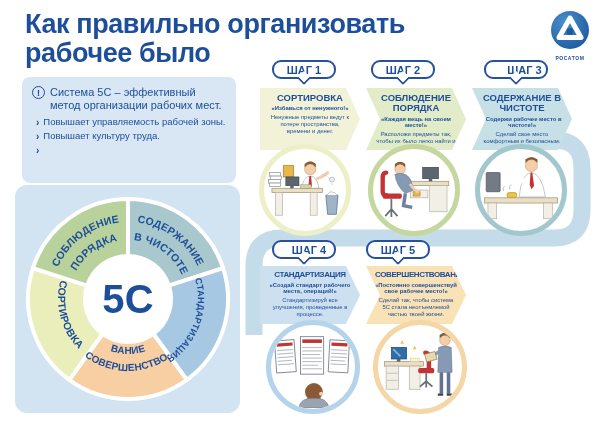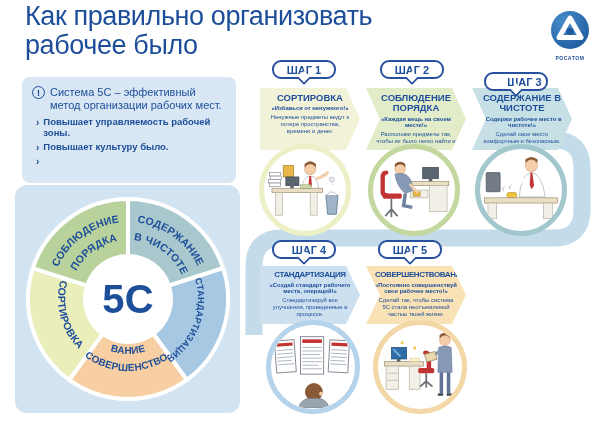--- a/index.html
+++ b/index.html
@@ -1,33 +1,33 @@
 <!DOCTYPE html>
 <html><head>
 <meta charset="utf-8">
 <style>
   html,body{margin:0;padding:0;background:#fff;}
   .canvas{position:relative;width:600px;height:425px;background:#fff;overflow:hidden;
           font-family:"Liberation Sans",sans-serif;color:#1d4e9a;}
   
-  .title{position:absolute;left:25px;top:2px;width:480px;font-size:27px;font-weight:normal;
+  .title{position:absolute;left:25px;top:10px;width:480px;font-size:27px;font-weight:bold;
          line-height:1.07;letter-spacing:-0.4px;color:#1d4e9a;}
   .logo{position:absolute;left:548px;top:10px;width:44px;text-align:center;}
   .logo-label{font-size:5px;font-weight:bold;letter-spacing:0.6px;color:#1d4e9a;margin-top:1px;}
   
   .intro{position:absolute;left:22px;top:77px;width:214px;height:106px;background:#d8e7f3;
          border-radius:8px;box-sizing:border-box;padding:9px 10px;}
   .intro-head{display:flex;gap:5px;}
   .info-icon{flex:0 0 13px;width:13px;height:13px;border:1.5px solid #1d4e9a;border-radius:50%;
              font-size:9px;font-weight:bold;line-height:13px;text-align:center;box-sizing:border-box;}
   .intro-heading{font-size:11px;font-weight:normal;line-height:1.2;}
   .intro-bullets{margin-top:5px;}
   .bullet-row{display:flex;gap:4px;margin:3px 0 0 4px;}
   .bullet-mark{font-size:10px;font-weight:bold;line-height:1.1;}
-  .bullet-text{font-size:9.5px;font-weight:bold;line-height:1.15;}
+  .bullet-text{font-size:9.5px;font-weight:normal;line-height:1.15;}
   
   .wheel-panel{position:absolute;left:15px;top:185px;width:225px;height:228px;background:#d2e3f1;
                border-radius:12px;}
   .wheel-panel svg{display:block;margin:3px auto 0;}
   .wheel text{font-weight:bold;fill:#1d4e9a;font-family:"Liberation Sans",sans-serif;letter-spacing:0.2px;}
   
   .pipe{position:absolute;left:0;top:0;z-index:1;pointer-events:none;}
   
   .chev{position:absolute;width:100px;height:62px;z-index:2;text-align:center;box-sizing:border-box;
         padding:5px 9px 0;clip-path:polygon(0 0,calc(100% - 14px) 0,100% 50%,calc(100% - 14px) 100%,0 100%,14px 50%);}
@@ -42,22 +42,22 @@
   .chev-title.small{font-size:8px;letter-spacing:-0.4px;white-space:nowrap;}
   .chev-quote{font-size:5.9px;font-weight:bold;line-height:1.15;margin-top:2px;}
   .chev-text{font-size:5.9px;line-height:1.15;margin-top:2px;}
   
   .badge{position:absolute;width:64px;height:19px;background:#fff;border:2px solid #27519e;border-radius:9px;
          z-index:5;display:flex;align-items:center;justify-content:center;font-size:11px;font-weight:bold;
          color:#1d4e9a;box-sizing:border-box;}
   .badge::after{content:"";position:absolute;left:50%;bottom:-6px;width:8px;height:8px;background:#fff;
          border-right:2px solid #27519e;border-bottom:2px solid #27519e;border-bottom-right-radius:2px;
          transform:translateX(-50%) rotate(45deg);}
-  .b1{left:272px;top:60px;} .b2{left:380px;top:60px;} .b3{left:484px;top:72px;padding-left:17px;}
-  .b4{left:272px;top:240px;padding-left:10px;} .b5{left:378px;top:240px;text-align:center;}
+  .b1{left:272px;top:60px;} .b2{left:371px;top:60px;} .b3{left:484px;top:60px;padding-left:17px;}
+  .b4{left:272px;top:240px;padding-left:10px;} .b5{left:366px;top:240px;text-align:center;}
   
   .circle{position:absolute;width:92px;height:92px;border-radius:50%;background:#fff;z-index:4;
           box-sizing:border-box;border:5px solid #ccc;overflow:hidden;}
   .circle svg{display:block;margin:1px auto 0;}
   .c1{left:259px;top:144px;border-color:#edf0c6;}
   .c2{left:368px;top:144px;border-color:#c3d79f;}
   .c3{left:475px;top:144px;border-color:#a2c7cd;}
   .c4{left:266px;top:320px;width:94px;height:94px;border-color:#b5d3ea;}
   .c5{left:373px;top:320px;width:94px;height:94px;border-color:#f3d7a6;}
 </style>
@@ -95,21 +95,21 @@
       <span class="info-icon">!</span>
       <span class="intro-heading">Система 5С – эффективный метод организации рабочих мест.</span>
     </div>
     <div class="intro-bullets">
       <div class="bullet-row">
         <span class="bullet-mark">›</span>
         <span class="bullet-text">Повышает управляемость рабочей зоны.</span>
       </div>
       <div class="bullet-row">
         <span class="bullet-mark">›</span>
-        <span class="bullet-text">Повышает культуру было.</span>
+        <span class="bullet-text">Повышает культуру труда.</span>
       </div>
       <div class="bullet-row">
         <span class="bullet-mark">›</span>
       </div>
     </div>
   </div>
 
   <div class="wheel-panel">
     <svg class="wheel" width="222" height="222" viewBox="0 0 222 222">
 

